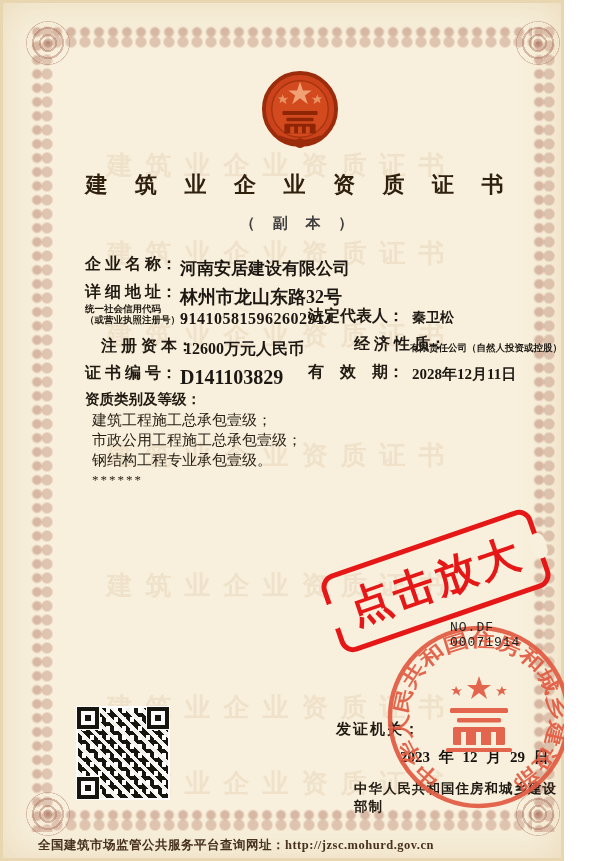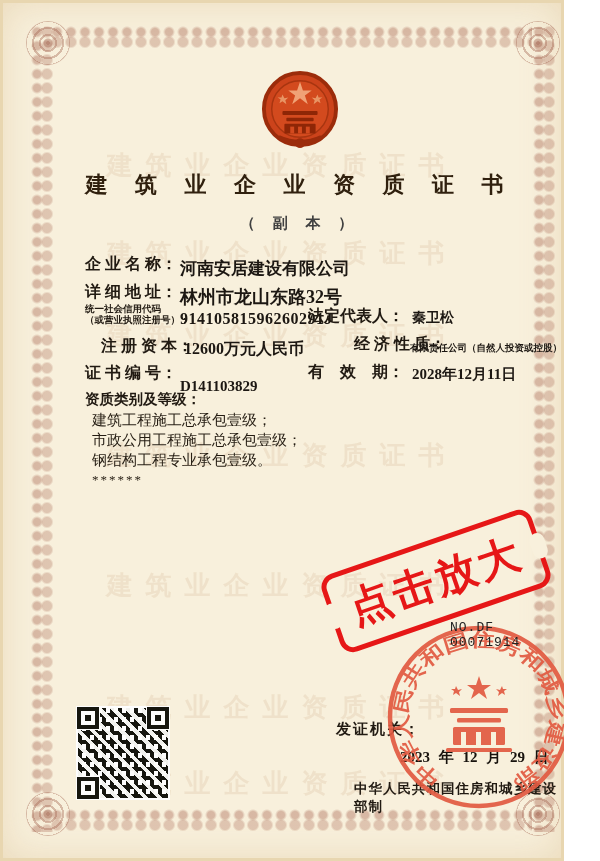--- a/index.html
+++ b/index.html
@@ -119,21 +119,21 @@
   <div class="val" style="left:180px;top:310px;font-size:16px;letter-spacing:.5px;">91410581596260291J</div>
   <div class="lbl" style="left:308px;top:306px;">法定代表人：</div>
   <div class="val" style="left:412px;top:309px;font-size:14px;">秦卫松</div>
 
   <div class="lbl" style="left:101px;top:336px;text-align:center;">注 册 资 本：</div>
   <div class="val" style="left:184px;top:339px;font-size:16px;">12600万元人民币</div>
   <div class="lbl" style="left:308px;top:334px;margin-left:46px;">经 济 性 质：</div>
   <div class="val" style="left:410px;top:342px;font-size:9.5px;">有限责任公司（自然人投资或控股）</div>
 
   <div class="lbl" style="left:85px;top:363px;">证 书 编 号：</div>
-  <div class="val" style="left:180px;top:366px;font-size:15px;margin-top:12px;">D141103829</div>
+  <div class="val" style="left:180px;top:366px;font-size:20px;">D141103829</div>
   <div class="lbl" style="left:308px;top:362px;">有　效　期：</div>
   <div class="val" style="left:412px;top:365px;font-size:15px;">2028年12月11日</div>
 
   <div class="lbl" style="left:85px;top:390px;font-size:14.5px;">资质类别及等级：</div>
 
   <div class="quals" style="position:absolute;left:92px;top:410px;">
     <div>建筑工程施工总承包壹级；</div>
     <div>市政公用工程施工总承包壹级；</div>
     <div>钢结构工程专业承包壹级。</div>
     <div style="letter-spacing:2px;font-size:13px;">******</div>
@@ -172,14 +172,15 @@
   </div>
   <div class="madeby">中华人民共和国住房和城乡建设部制</div>
 
   <div class="qr">
     <div class="qr-noise"></div>
     <div class="finder f-tl"></div>
     <div class="finder f-tr"></div>
     <div class="finder f-bl"></div>
   </div>
 
+  <div class="footer-url">全国建筑市场监管公共服务平台查询网址：http://jzsc.mohurd.gov.cn</div>
 
 </div>
 
 </body></html>

